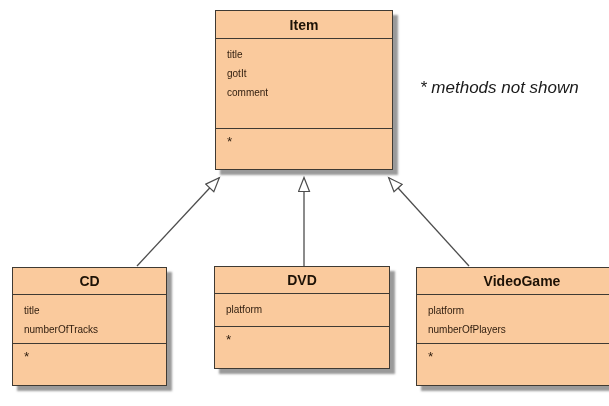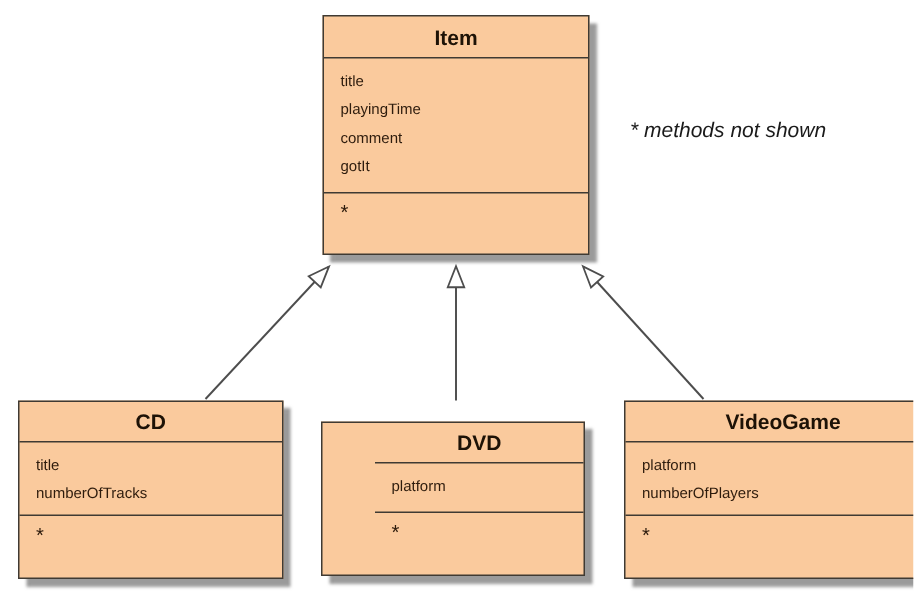--- a/index.html
+++ b/index.html
@@ -66,21 +66,21 @@
     border-top:1px solid var(--c-border);
     flex:0 0 auto;
     padding:4px 6px 0 11px;
     font-size:13.5px;
     line-height:17px;
   }
   .note{
     position:absolute;
     z-index:2;
     left:420px;top:78px;
-    font-size:14px;
+    font-size:17px;
     font-style:italic;
     color:var(--c-note);
     white-space:nowrap;
   }
 </style>
 </head>
 <body>
 
 <div class="diagram">
 
@@ -92,43 +92,42 @@
     </defs>
     <line class="connector" x1="137" y1="266" x2="219" y2="178" marker-end="url(#hollow-tri)"></line>
     <line class="connector" x1="304" y1="267" x2="304" y2="178" marker-end="url(#hollow-tri)"></line>
     <line class="connector" x1="469" y1="266" x2="389" y2="178" marker-end="url(#hollow-tri)"></line>
   </svg>
 
   <div class="uml-class" style="left:215px;top:10px;width:178px;height:160px;">
     <div class="c-header" style="height:27px">Item</div>
     <div class="c-attrs">
       <div>title</div>
-      <div>playingTime</div>
+      <div>gotIt</div>
       <div>comment</div>
-      <div>gotIt</div>
     </div>
     <div class="c-methods" style="height:36px">
       <div>*</div>
     </div>
   </div>
 
   <div class="note">* methods not shown</div>
 
-  <div class="uml-class" style="left:12px;top:267px;width:177px;height:119px;">
+  <div class="uml-class" style="left:12px;top:267px;width:155px;height:119px;">
     <div class="c-header" style="height:26px">CD</div>
     <div class="c-attrs">
       <div>title</div>
       <div>numberOfTracks</div>
     </div>
     <div class="c-methods" style="height:37px">
       <div>*</div>
     </div>
   </div>
 
-  <div class="uml-class" style="left:214px;top:281px;width:176px;height:103px;padding-left:35px;">
+  <div class="uml-class" style="left:214px;top:266px;width:176px;height:103px;">
     <div class="c-header" style="height:26px">DVD</div>
     <div class="c-attrs">
       <div>platform</div>
     </div>
     <div class="c-methods" style="height:37px">
       <div>*</div>
     </div>
   </div>
 
   <div class="uml-class" style="left:416px;top:267px;width:212px;height:119px;">

